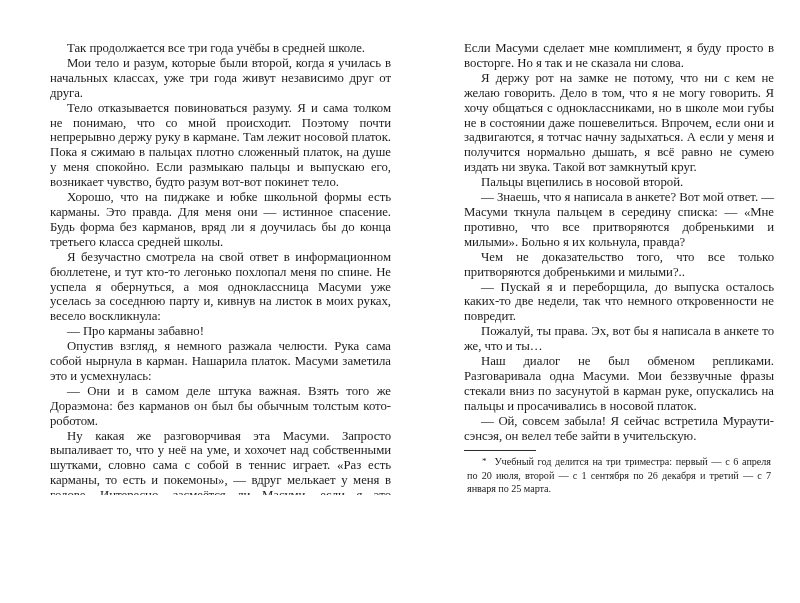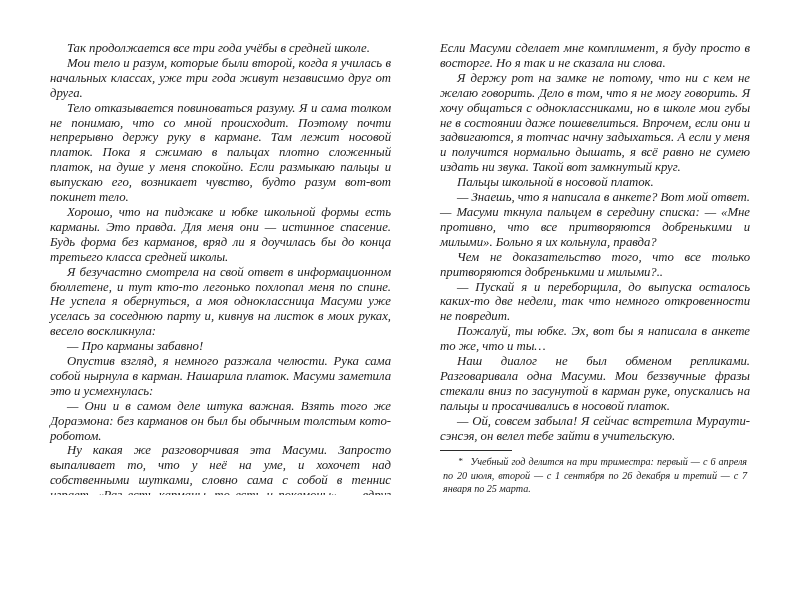--- a/index.html
+++ b/index.html
@@ -8,34 +8,33 @@
     background: #ffffff;
   }
   .spread {
     position: relative;
     width: 800px;
     height: 495px;
     background: #ffffff;
     font-family: "Liberation Serif", "DejaVu Serif", serif;
     color: #1c1c1c;
     overflow: hidden;
-    font-style: italic;
   }
   .col {
     position: absolute;
     top: 41px;
     text-align: justify;
     font-size: 12.8px;
     line-height: 14.9px;
     letter-spacing: -0.05px;
     hyphens: auto;
     -webkit-hyphens: auto;
   }
   .col-left  { left: 50px;  width: 341px; }
-  .col-right { left: 440px; width: 310px; }
+  .col-right { left: 464px; width: 310px; }
   .para {
     margin: 0;
     text-indent: 17px;
   }
   .para.noind { text-indent: 0; }
   .footnote { margin-top: 7px; }
   .fn-rule {
     width: 72px;
     height: 0;
     border-top: 1px solid #2a2a2a;
@@ -75,25 +74,25 @@
     <p class="para">Я безучастно смотрела на свой ответ в информационном бюллетене, и тут кто-то легонько похлопал меня по спине. Не успела я обернуться, а моя одноклассница Масуми уже уселась за соседнюю парту и, кивнув на листок в моих руках, весело воскликнула:</p>
     <p class="para">— Про карманы забавно!</p>
     <p class="para">Опустив взгляд, я немного разжала челюсти. Рука сама собой нырнула в карман. Нашарила платок. Масуми заметила это и усмехнулась:</p>
     <p class="para">— Они и в самом деле штука важная. Взять того же Дораэмона: без карманов он был бы обычным толстым кото-роботом.</p>
     <p class="para">Ну какая же разговорчивая эта Масуми. Запросто выпаливает то, что у неё на уме, и хохочет над собственными шутками, словно сама с собой в теннис играет. «Раз есть карманы, то есть и покемоны», — вдруг мелькает у меня в голове. Интересно, засмеётся ли Масуми, если я это произнесу? Может, даже похвалит меня: «Прикольно ты придумала!» Если моя шутка её рассмешит, я буду счастлива.</p>
   </div>
 
   <div class="col col-right">
     <p class="para noind">Если Масуми сделает мне комплимент, я буду просто в восторге. Но я так и не сказала ни слова.</p>
     <p class="para">Я держу рот на замке не потому, что ни с кем не желаю говорить. Дело в том, что я не могу говорить. Я хочу общаться с одноклассниками, но в школе мои губы не в состоянии даже пошевелиться. Впрочем, если они и задвигаются, я тотчас начну задыхаться. А если у меня и получится нормально дышать, я всё равно не сумею издать ни звука. Такой вот замкнутый круг.</p>
-    <p class="para">Пальцы школьной в носовой платок.</p>
+    <p class="para">Пальцы вцепились в носовой второй.</p>
     <p class="para">— Знаешь, что я написала в анкете? Вот мой ответ. — Масуми ткнула пальцем в середину списка: — «Мне противно, что все притворяются добренькими и милыми». Больно я их кольнула, правда?</p>
     <p class="para">Чем не доказательство того, что все только притворяются добренькими и милыми?..</p>
     <p class="para">— Пускай я и переборщила, до выпуска осталось каких-то две недели, так что немного откровенности не повредит.</p>
-    <p class="para">Пожалуй, ты юбке. Эх, вот бы я написала в анкете то же, что и ты…</p>
+    <p class="para">Пожалуй, ты права. Эх, вот бы я написала в анкете то же, что и ты…</p>
     <p class="para">Наш диалог не был обменом репликами. Разговаривала одна Масуми. Мои беззвучные фразы стекали вниз по засунутой в карман руке, опускались на пальцы и просачивались в носовой платок.</p>
     <p class="para">— Ой, совсем забыла! Я сейчас встретила Мураути-сэнсэя, он велел тебе зайти в учительскую.</p>
 
     <div class="footnote">
       <div class="fn-rule"></div>
       <p class="fn-text"><span class="fn-marker">*</span><span>Учебный год делится на три триместра: первый — с 6 апреля по 20 июля, второй — с 1 сентября по 26 декабря и третий — с 7 января по 25 марта.</span></p>
     </div>
   </div>
 
   <div class="pagenum pn-left">8</div>

